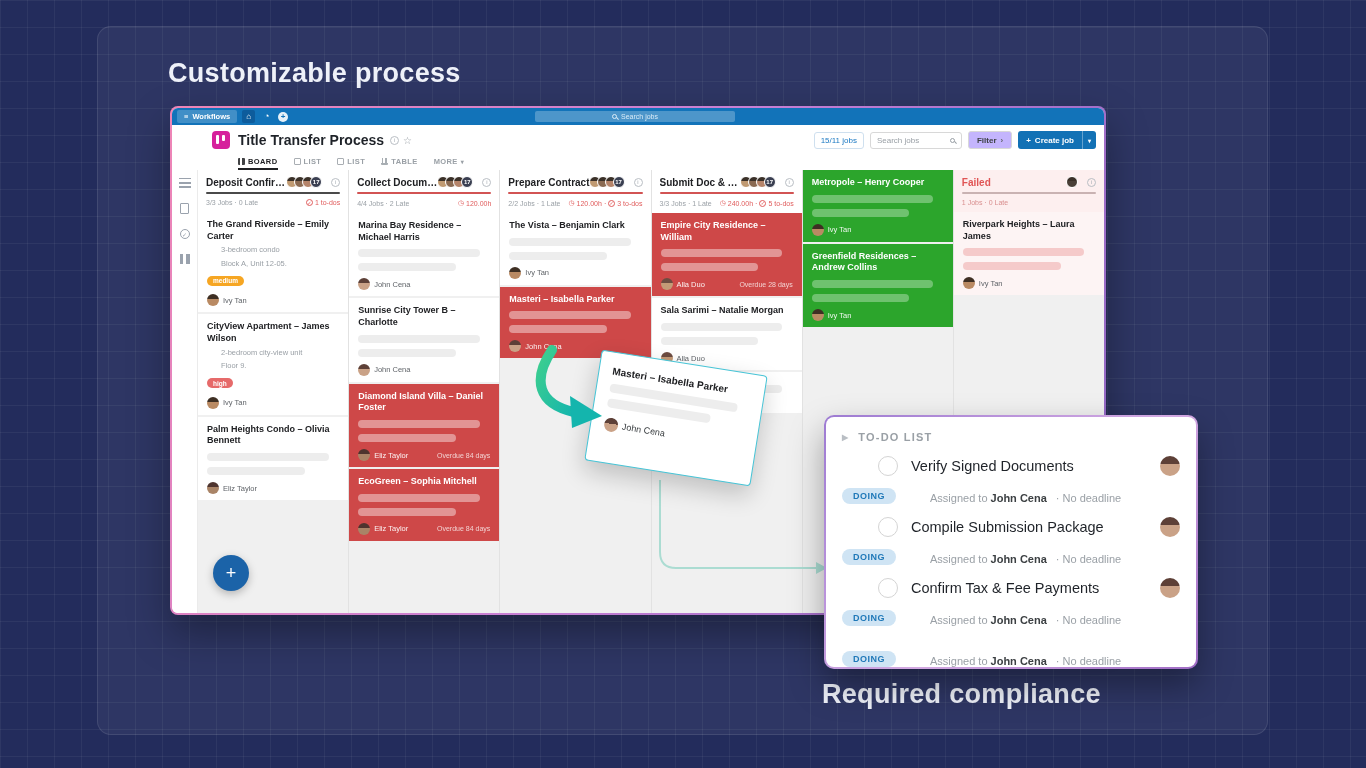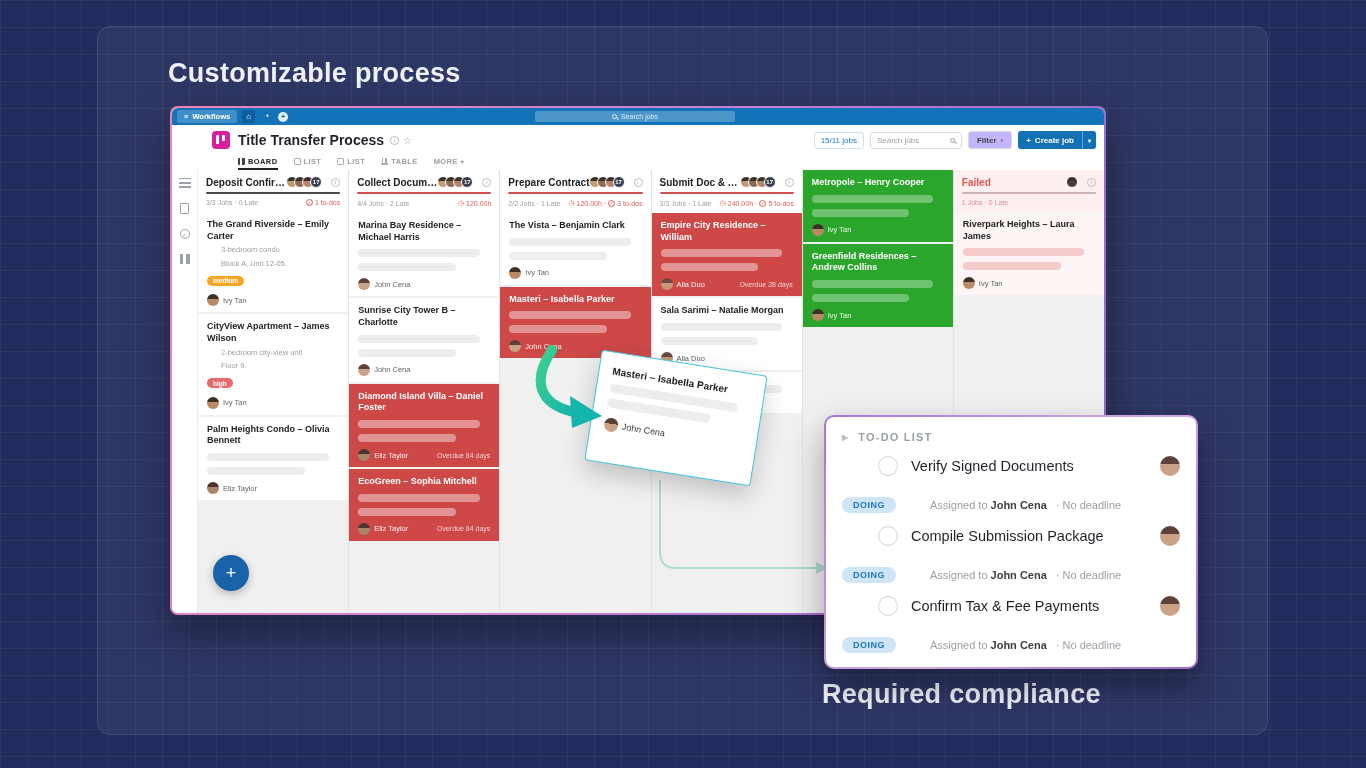--- a/index.html
+++ b/index.html
@@ -150,21 +150,21 @@
     box-shadow:0 16px 34px rgba(0,0,0,.35); }
   .todo { width:100%; height:100%; background:#fff; border-radius:8px; padding:10px 16px 4px; overflow:hidden; }
   .todo-head { display:flex; gap:9px; align-items:center; color:#9aa0a6; font-size:11px;
     font-weight:bold; letter-spacing:1.2px; padding:4px 0 6px; }
   .todo-caret { color:#b9bec4; font-size:8px; }
   .todo-item { padding:7px 0 6px; }
   .ti-row1 { display:flex; align-items:center; gap:13px;margin-left:36px; }
   .ti-check { width:20px; height:20px; border:1.5px solid #d4d4d4; border-radius:50%; background:#fff; flex:none; }
   .ti-title { font-size:14.5px; color:#1f2329; }
   .ti-av { margin-left:auto; width:20px; height:20px; border-radius:50%; flex:none; }
-  .ti-row2 { display:flex; align-items:center; margin-top:21px; }
+  .ti-row2 { display:flex; align-items:flex-end; margin-top:12px; }
   .doing { background:#cfe4f4; color:#1f78b8; font-size:9px; font-weight:bold; letter-spacing:.5px;
     padding:3px 11px; border-radius:9px; }
   .assigned { font-size:11px; color:#9aa0a6; margin-left:34px; }
   .assigned b { color:#3c4043; font-weight:bold; }
   .deadline { font-size:11px; color:#9aa0a6; margin-left:9px; }
 </style>
 </head>
 <body>
 
 <div class="bg-panel"></div>

